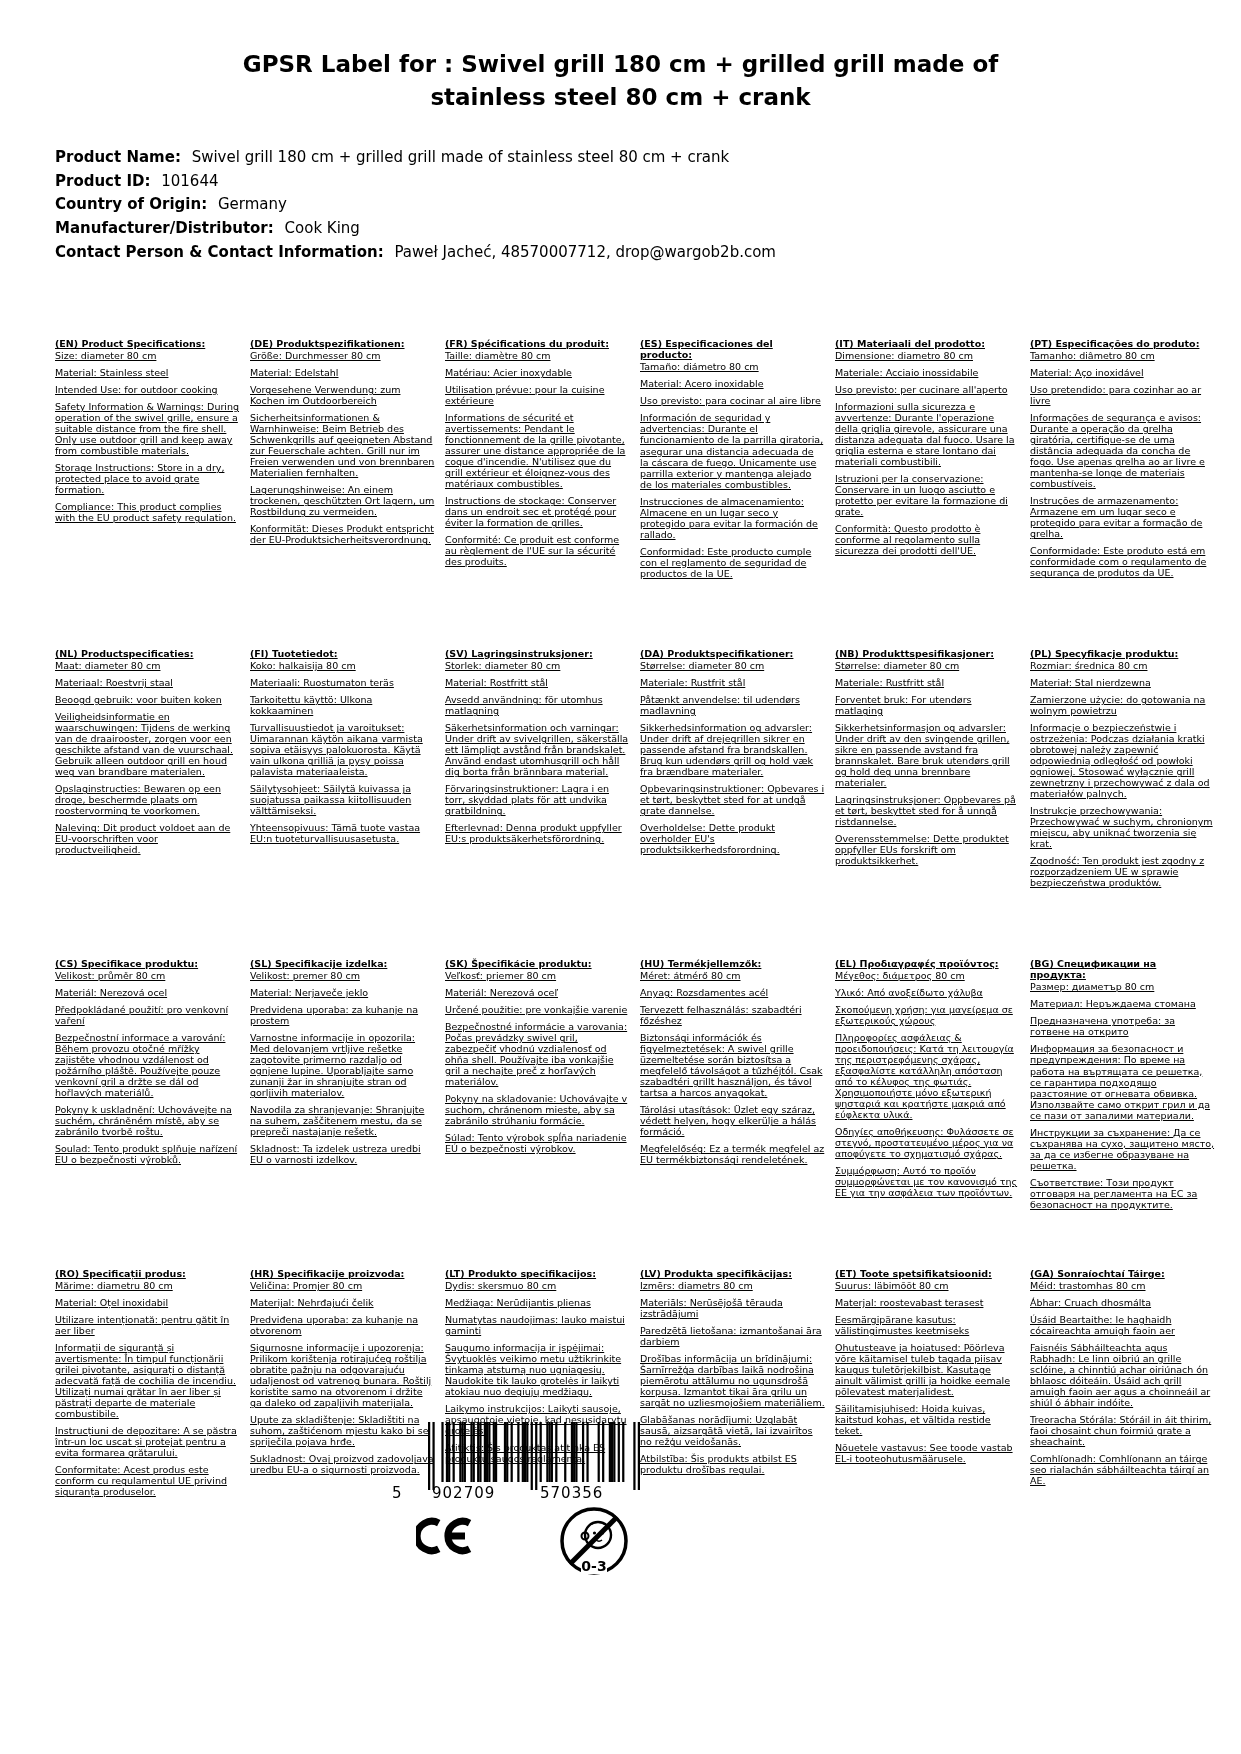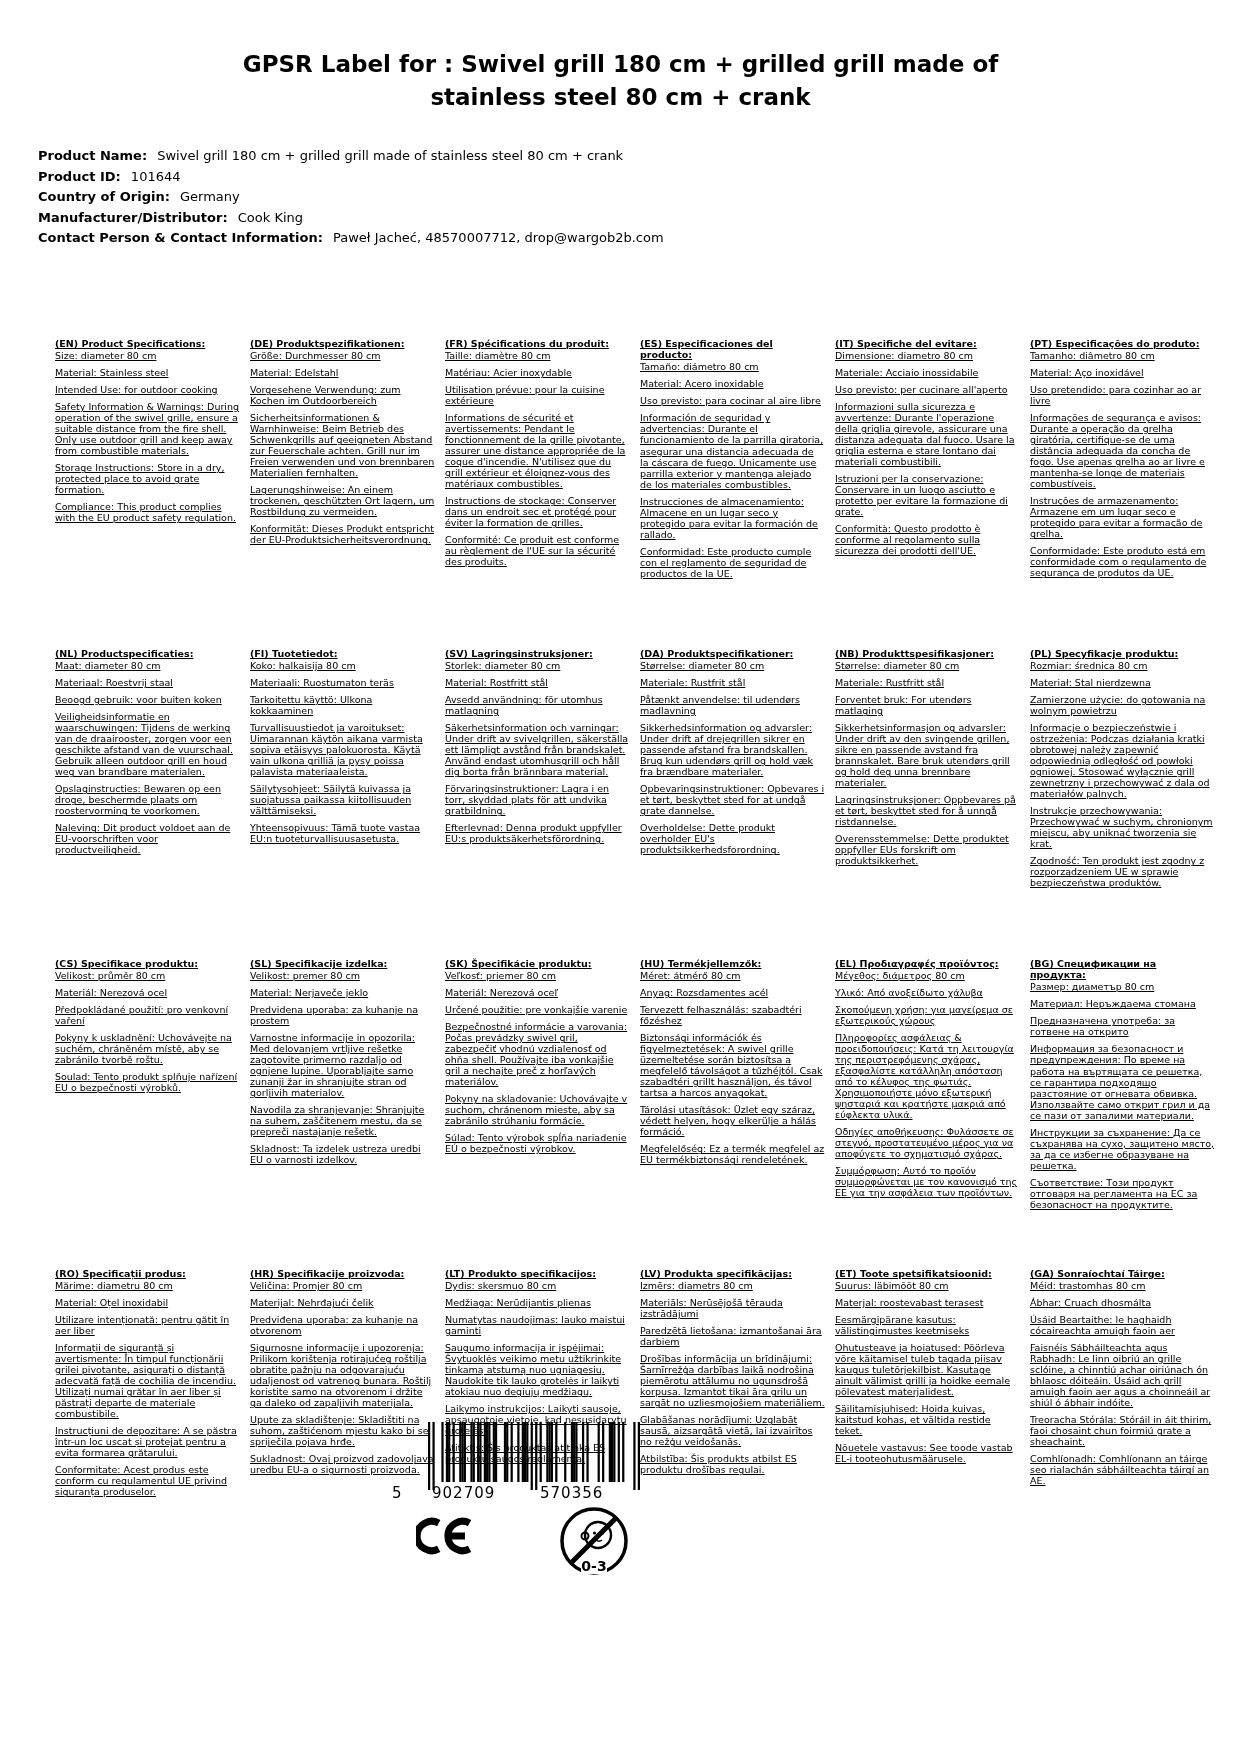--- a/index.html
+++ b/index.html
@@ -23,23 +23,23 @@
   .title h1{
     margin:0 auto;
     max-width:820px;
     font-size:23px;
     font-weight:bold;
     line-height:1.45;
   }
   .product-info{
     position:absolute;
     top:146px;
-    left:38px;
+    left:55px;
     width:1000px;
-    font-size:13px;
+    font-size:15px;
     line-height:1.58;
   }
   .info-row{white-space:nowrap;}
   .info-label{font-weight:bold;}
   .info-value{font-weight:normal;margin-left:6px;}
   .spec-grid{
     position:absolute;
     top:338px;
     left:55px;
     width:1170px;
@@ -161,21 +161,21 @@
           <p class="spec-para">Tamaño: diámetro 80 cm</p>
           <p class="spec-para">Material: Acero inoxidable</p>
           <p class="spec-para">Uso previsto: para cocinar al aire libre</p>
           <p class="spec-para">Información de seguridad y advertencias: Durante el funcionamiento de la parrilla giratoria, asegurar una distancia adecuada de la cáscara de fuego. Únicamente use parrilla exterior y mantenga alejado de los materiales combustibles.</p>
           <p class="spec-para">Instrucciones de almacenamiento: Almacene en un lugar seco y protegido para evitar la formación de rallado.</p>
           <p class="spec-para">Conformidad: Este producto cumple con el reglamento de seguridad de productos de la UE.</p>
         </div>
   </div>
 
   <div class="spec-block">
-    <p class="spec-header">(IT) Specifiche del evitare:</p>
+    <p class="spec-header">(IT) Materiaali del prodotto:</p>
     <div>
           <p class="spec-para">Dimensione: diametro 80 cm</p>
           <p class="spec-para">Materiale: Acciaio inossidabile</p>
           <p class="spec-para">Uso previsto: per cucinare all'aperto</p>
           <p class="spec-para">Informazioni sulla sicurezza e avvertenze: Durante l'operazione della griglia girevole, assicurare una distanza adeguata dal fuoco. Usare la griglia esterna e stare lontano dai materiali combustibili.</p>
           <p class="spec-para">Istruzioni per la conservazione: Conservare in un luogo asciutto e protetto per evitare la formazione di grate.</p>
           <p class="spec-para">Conformità: Questo prodotto è conforme al regolamento sulla sicurezza dei prodotti dell'UE.</p>
         </div>
   </div>
 
@@ -262,20 +262,21 @@
           <p class="spec-para">Zgodność: Ten produkt jest zgodny z rozporządzeniem UE w sprawie bezpieczeństwa produktów.</p>
         </div>
   </div>
 
   <div class="spec-block">
     <p class="spec-header">(CS) Specifikace produktu:</p>
     <div>
           <p class="spec-para">Velikost: průměr 80 cm</p>
           <p class="spec-para">Materiál: Nerezová ocel</p>
           <p class="spec-para">Předpokládané použití: pro venkovní vaření</p>
+          <p class="spec-para">Bezpečnostní informace a varování: Během provozu otočné mřížky zajistěte vhodnou vzdálenost od požárního pláště. Používejte pouze venkovní gril a držte se dál od hořlavých materiálů.</p>
           <p class="spec-para">Pokyny k uskladnění: Uchovávejte na suchém, chráněném místě, aby se zabránilo tvorbě roštu.</p>
           <p class="spec-para">Soulad: Tento produkt splňuje nařízení EU o bezpečnosti výrobků.</p>
         </div>
   </div>
 
   <div class="spec-block">
     <p class="spec-header">(SL) Specifikacije izdelka:</p>
     <div>
           <p class="spec-para">Velikost: premer 80 cm</p>
           <p class="spec-para">Material: Nerjaveče jeklo</p>

